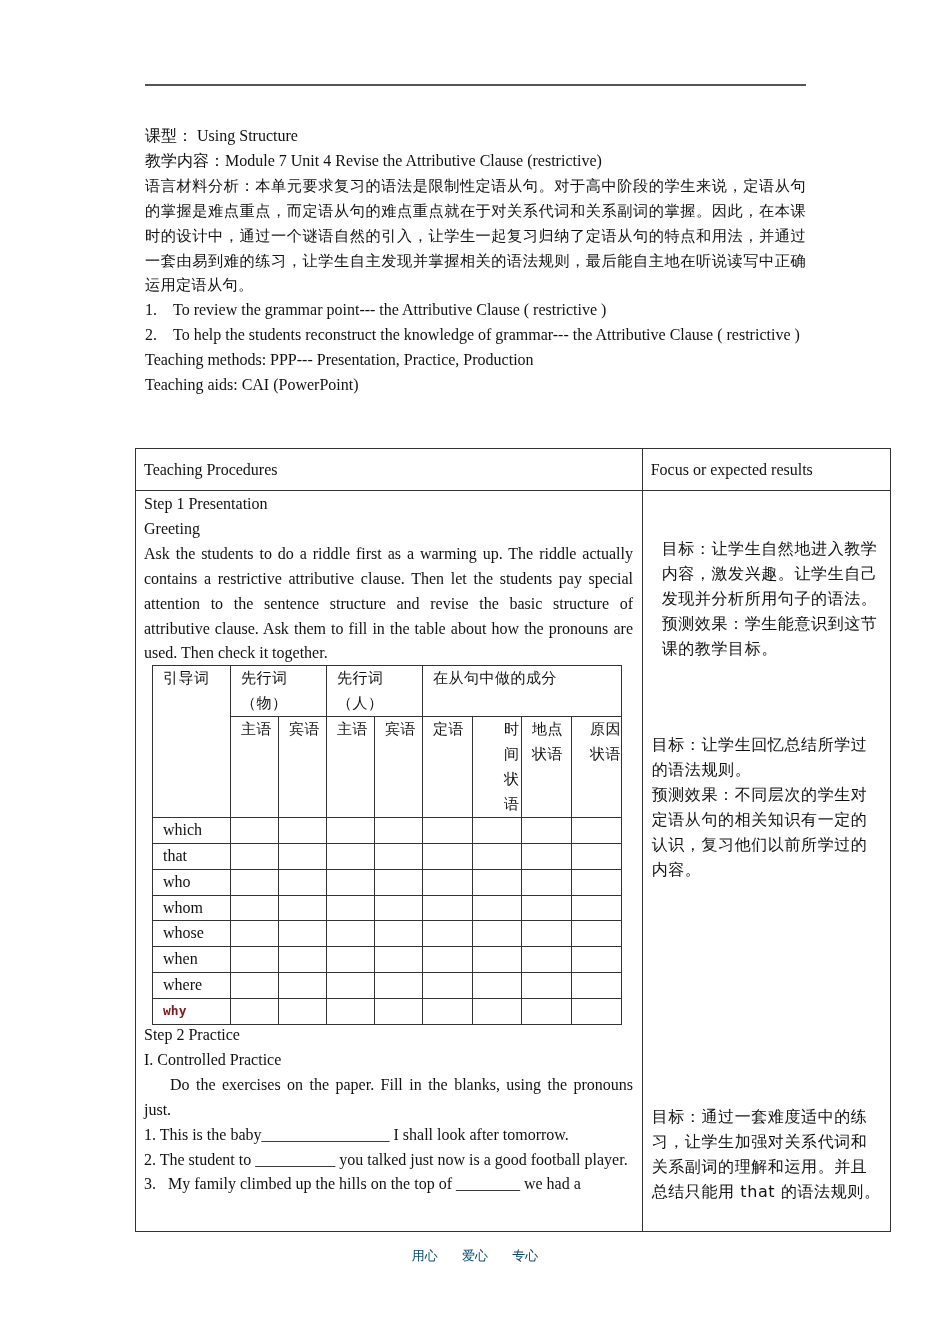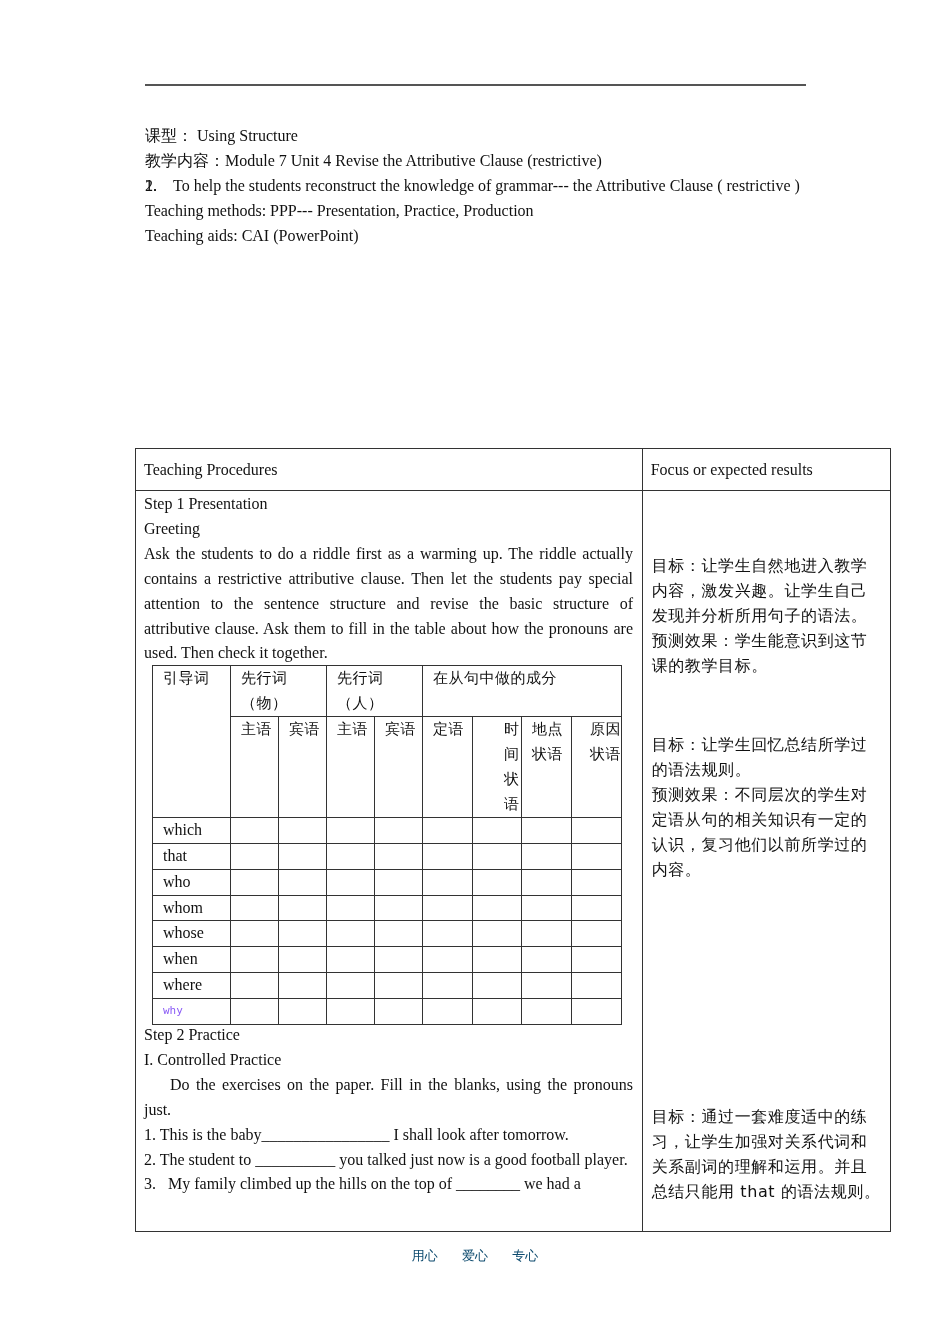--- a/index.html
+++ b/index.html
@@ -50,44 +50,46 @@
     border-collapse: collapse; table-layout: fixed;
   }
   .inner-table td {
     border: 1px solid #333; vertical-align: top; padding: 0 0 0 10px;
     line-height: 24.9px; font-size: 16px;
   }
   .inner-table .cjk { font-family: "DejaVu Sans", "Liberation Sans", sans-serif; font-size: 15px; letter-spacing: 0.5px; }
   .inner-table .h1 td { height: 49px; }
   .inner-table .h2 td { height: 100px; }
   .inner-table .dr td { height: 24.8px; }
-  .inner-table .mono { font-family: "DejaVu Sans Mono", "Liberation Mono", monospace; font-size: 11px; color: #8b5cf6; }
+  .inner-table .mono { font-family: "DejaVu Sans Mono", "Liberation Mono", monospace; font-size: 13px; color: #7f1d1d; font-weight: bold; }
 
   .footer {
     position: absolute; left: 0; width: 950px; top: 1247px; text-align: center;
     font-family: "DejaVu Sans", "Liberation Sans", sans-serif; font-size: 13px; color: #0c4a6e;
     word-spacing: 8px;
   }
   .footer span { margin: 0 6px; }
 </style>
 </head>
 <body>
 
 <div class="top-rule"></div>
 
 <div class="intro">
   <p>
     <span>课型：</span><span> Using Structure</span>
   </p>
   <p>
     <span>教学内容：</span><span>Module 7 Unit 4 Revise the Attributive Clause (restrictive)</span>
   </p>
+  <p class="just" style="font-family:'DejaVu Sans','Liberation Sans',sans-serif;font-size:15.2px;letter-spacing:0.3px;">语言材料分析：本单元要求复习的语法是限制性定语从句。对于高中阶段的学生来说，定语从句的掌握是难点重点，而定语从句的难点重点就在于对关系代词和关系副词的掌握。因此，在本课时的设计中，通过一个谜语自然的引入，让学生一起复习归纳了定语从句的特点和用法，并通过一套由易到难的练习，让学生自主发现并掌握相关的语法规则，最后能自主地在听说读写中正确运用定语从句。</p>
   <ul class="aims-list">
     <li>
       <span class="num">1.</span>
+      <span>To review the grammar point--- the Attributive Clause ( restrictive )</span>
     </li>
     <li>
       <span class="num">2.</span>
       <span>To help the students reconstruct the knowledge of grammar--- the Attributive Clause ( restrictive )</span>
     </li>
   </ul>
   <p>Teaching methods: PPP--- Presentation, Practice, Production</p>
   <p>Teaching aids: CAI (PowerPoint)</p>
 </div>
 
@@ -235,21 +237,21 @@
           <p>I. Controlled Practice</p>
           <p class="indent">Do the exercises on the paper. Fill in the blanks, using the pronouns just.</p>
           <p>1. This is the baby________________ I shall look after tomorrow.</p>
           <p>2. The student to __________ you talked just now is a good football player.</p>
           <p style="white-space:pre;">3.   My family climbed up the hills on the top of ________ we had a</p>
         </div>
       </div>
     </td>
     <td>
       <div class="right-cell">
-        <div class="rc-block" style="top:63px;">
+        <div class="rc-block" style="top:46px;margin-left:10px;">
           <p>目标：让学生自然地进入教学内容，激发兴趣。让学生自己发现并分析所用句子的语法。</p>
           <p>预测效果：学生能意识到这节课的教学目标。</p>
         </div>
         <div class="rc-block" style="top:242px;">
           <p>目标：让学生回忆总结所学过的语法规则。</p>
           <p>预测效果：不同层次的学生对定语从句的相关知识有一定的认识，复习他们以前所学过的内容。</p>
         </div>
         <div class="rc-block" style="top:614px;">
           <p>目标：通过一套难度适中的练习，让学生加强对关系代词和关系副词的理解和运用。并且总结只能用 that 的语法规则。</p>
         </div>

